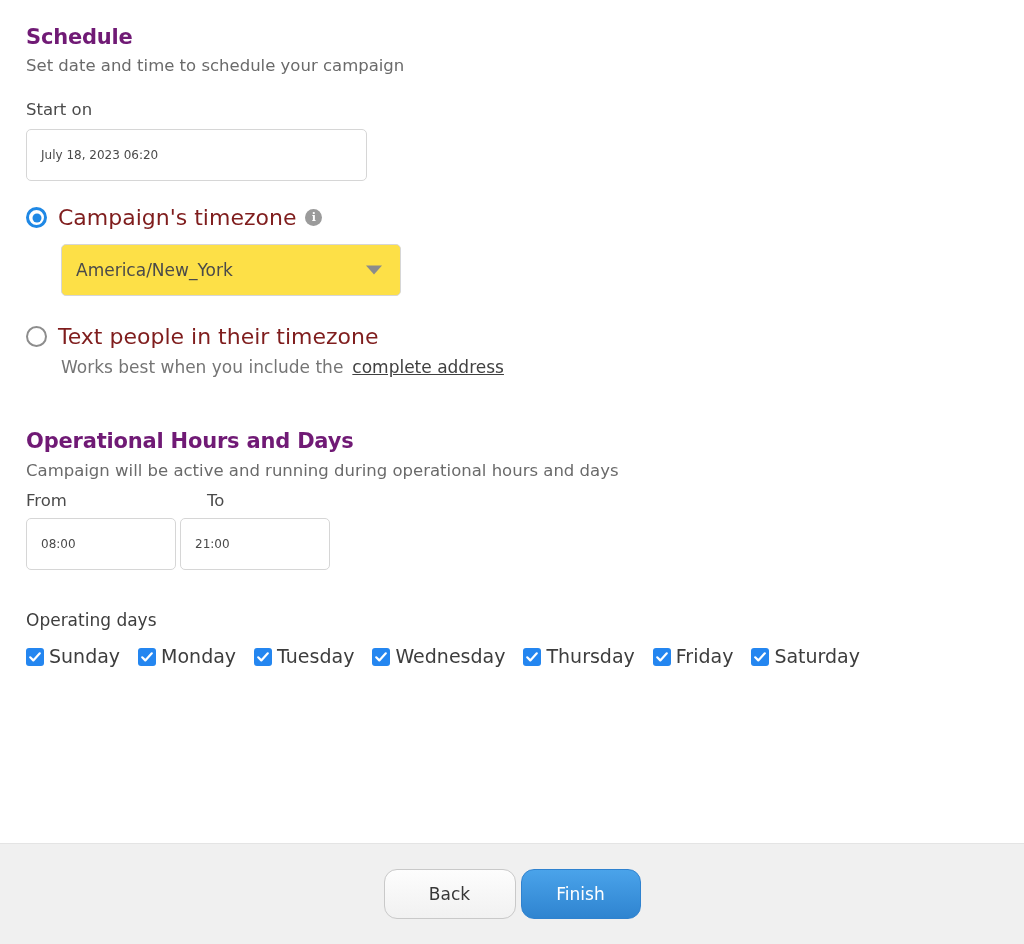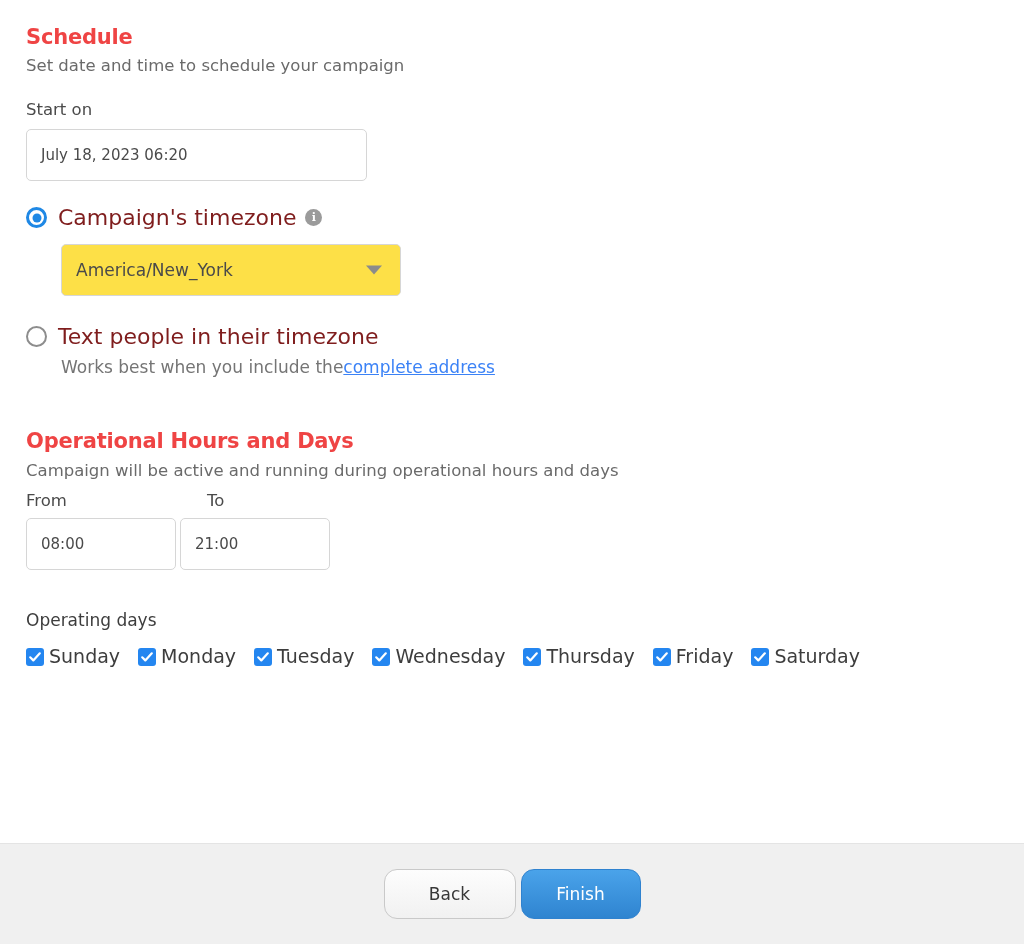--- a/index.html
+++ b/index.html
@@ -28,21 +28,21 @@
   .body-area {
     flex: 1 1 auto;
     padding: 26px 26px 0 26px;
     background: #ffffff;
   }
 
   
   .section-title {
     font-size: 21px;
     font-weight: bold;
-    color: #ef4444;
+    color: #701a75;
     letter-spacing: -0.2px;
     margin: 0 0 7px 0;
     line-height: 1.1;
   }
   .section-sub {
     font-size: 16.5px;
     color: #6a6a6a;
     margin: 0;
     line-height: 1.2;
   }
@@ -52,21 +52,21 @@
     font-size: 16.5px;
     color: #4a4a4a;
     line-height: 1.2;
   }
 
   
   .txt-input {
     border: 1px solid #d6d6d6;
     border-radius: 5px;
     background: #ffffff;
-    font-size: 15px;
+    font-size: 12px;
     color: #4a4a4a;
     font-family: "DejaVu Sans", "Liberation Sans", sans-serif;
     padding: 0 14px;
     display: flex;
     align-items: center;
     height: 52px;
     outline: none;
   }
 
   .date-row {
@@ -160,21 +160,22 @@
 
   .radio-row.second { margin-top: 29px; }
   .helper-line {
     margin-top: 9px;
     margin-left: 35px;
     font-size: 17px;
     color: #757575;
     line-height: 1.1;
   }
   .helper-line a {
-    color: #3b82f6;
+    color: #404040;
+    margin-left: 9px;
   }
 
   
   .oh-block { margin-top: 53px; }
   .oh-block .section-sub { margin-top: 8px; }
 
   .fromto-labels {
     display: flex;
     margin-top: 10px;
   }

